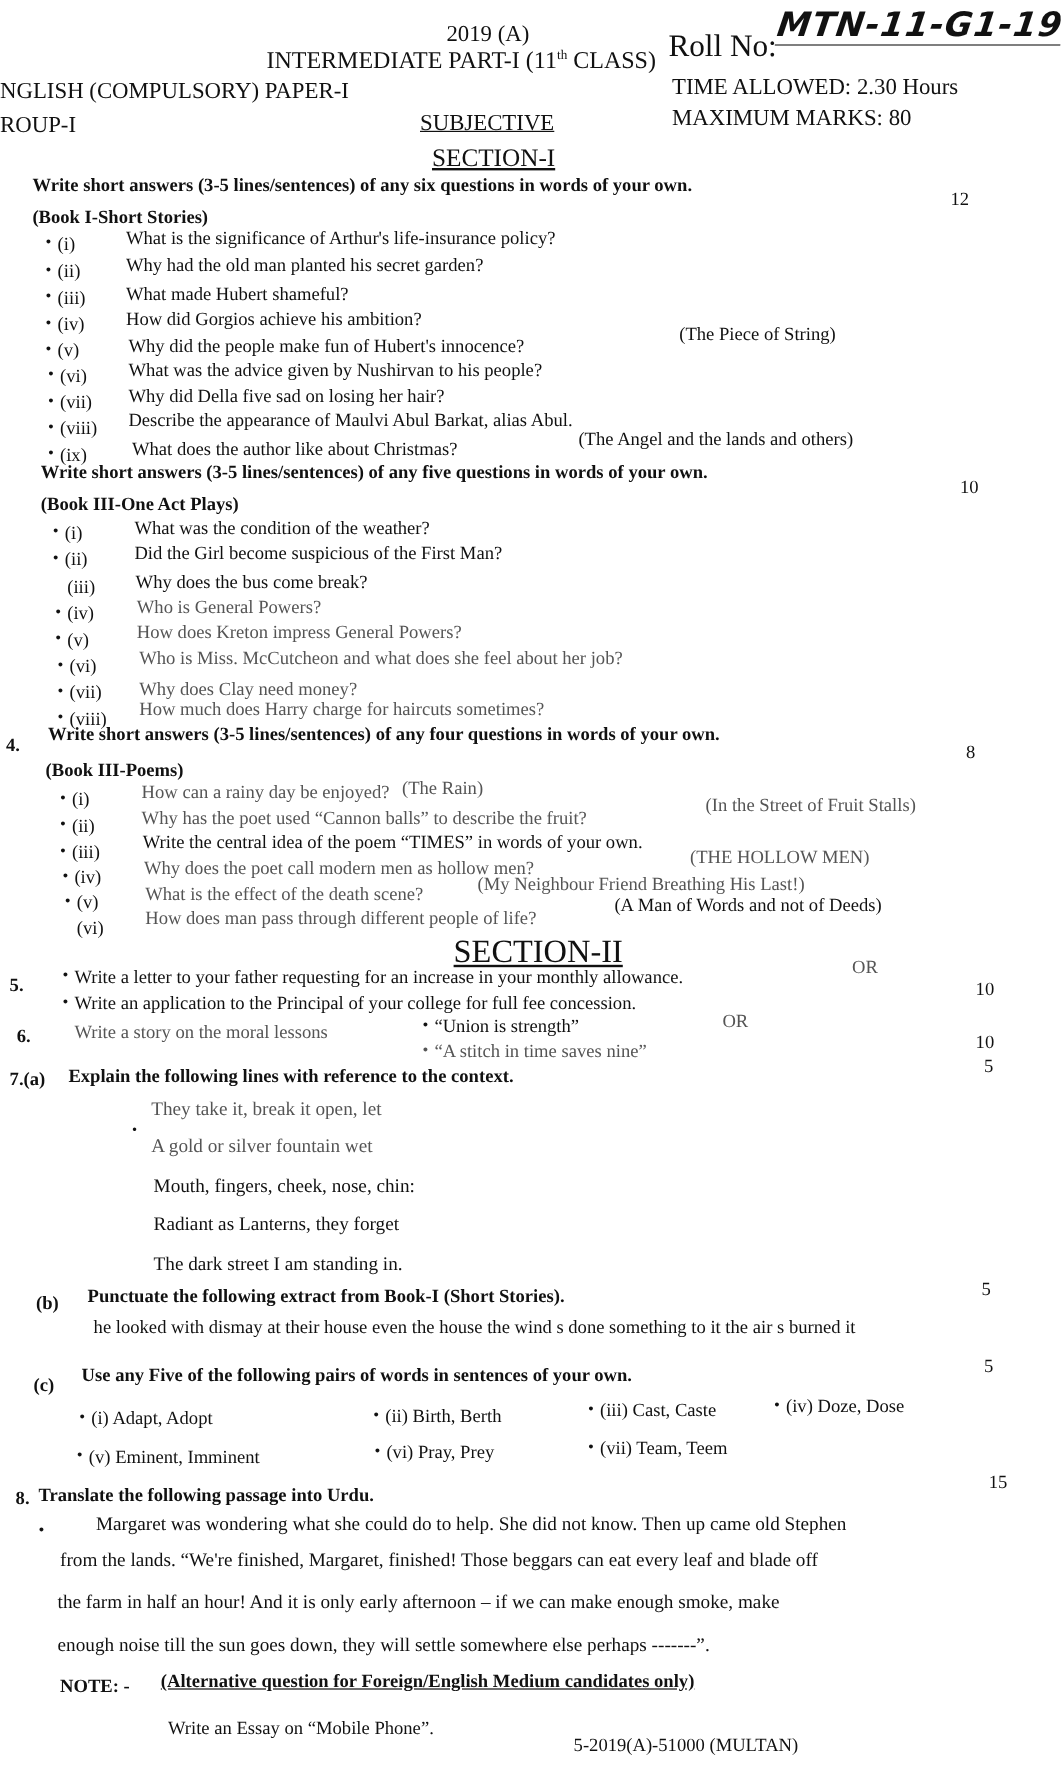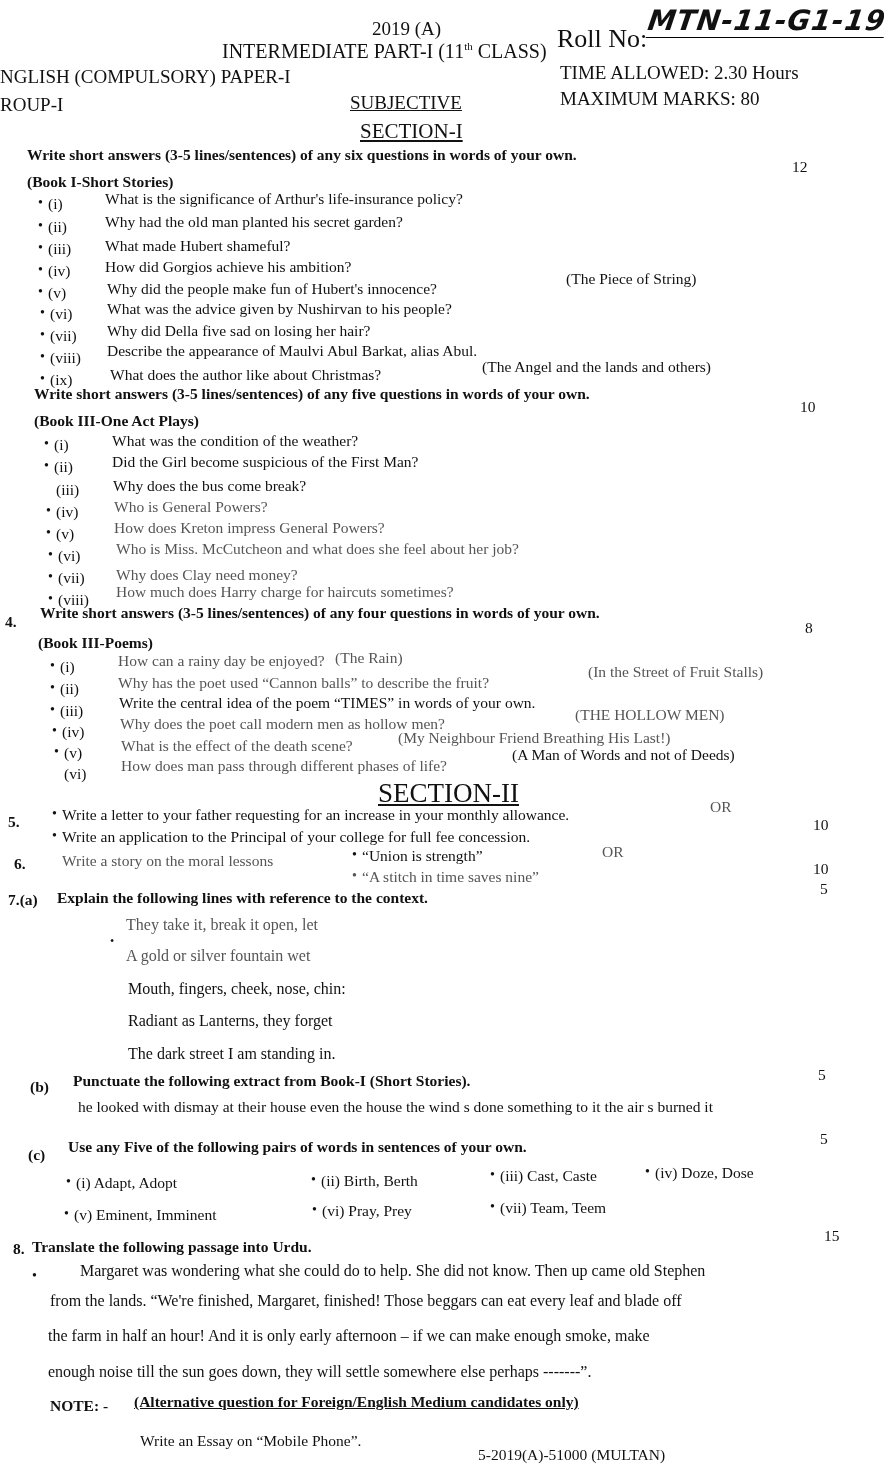--- a/index.html
+++ b/index.html
@@ -119,21 +119,21 @@
 
   <div class="abs q bullet" style="left:62px;top:723px;">(iv)</div>
   <div class="abs q faint" style="left:120px;top:715px;">Why does the poet call modern men as hollow men?</div>
   <div class="abs q faint" style="left:575px;top:706px;">(THE HOLLOW MEN)</div>
 
   <div class="abs q bullet" style="left:64px;top:744px;">(v)</div>
   <div class="abs q faint" style="left:121px;top:737px;">What is the effect of the death scene?</div>
   <div class="abs q faint" style="left:398px;top:729px;">(My Neighbour Friend Breathing His Last!)</div>
 
   <div class="abs q" style="left:64px;top:765px;">(vi)</div>
-  <div class="abs q faint" style="left:121px;top:757px;">How does man pass through different phases of life?</div>
+  <div class="abs q faint" style="left:121px;top:757px;">How does man pass through different people of life?</div>
   <div class="abs q" style="left:512px;top:746px;">(A Man of Words and not of Deeds)</div>
 </div>
 
 <div>
   <div class="abs hdr u" style="left:378px;top:778px;font-size:27px;">SECTION-II</div>
 
   <div class="abs instr" style="left:8px;top:813px;">5.</div>
   <div class="abs q bullet" style="left:62px;top:806px;">Write a letter to your father requesting for an increase in your monthly allowance.</div>
   <div class="abs q faint" style="left:710px;top:798px;">OR</div>
   <div class="abs marks" style="left:813px;top:816px;">10</div>

